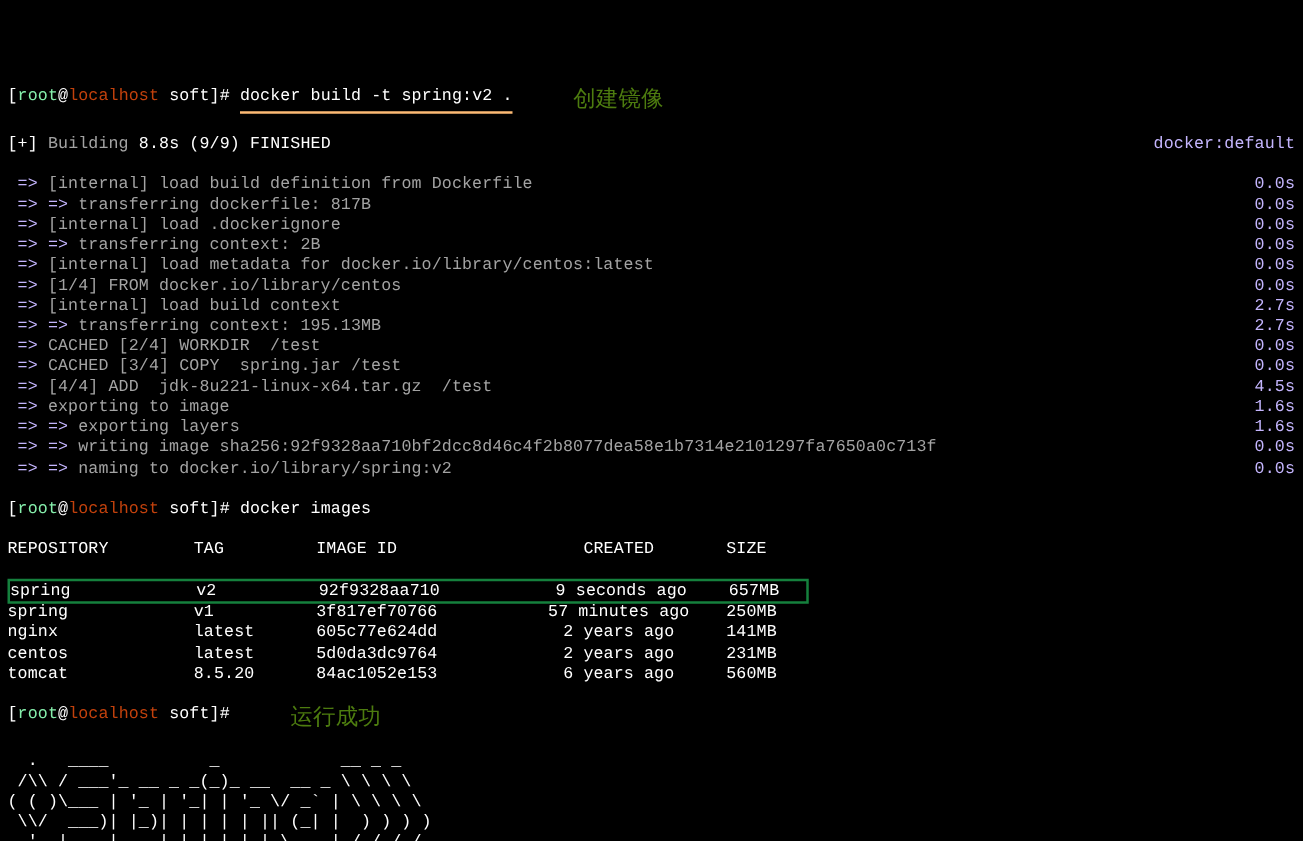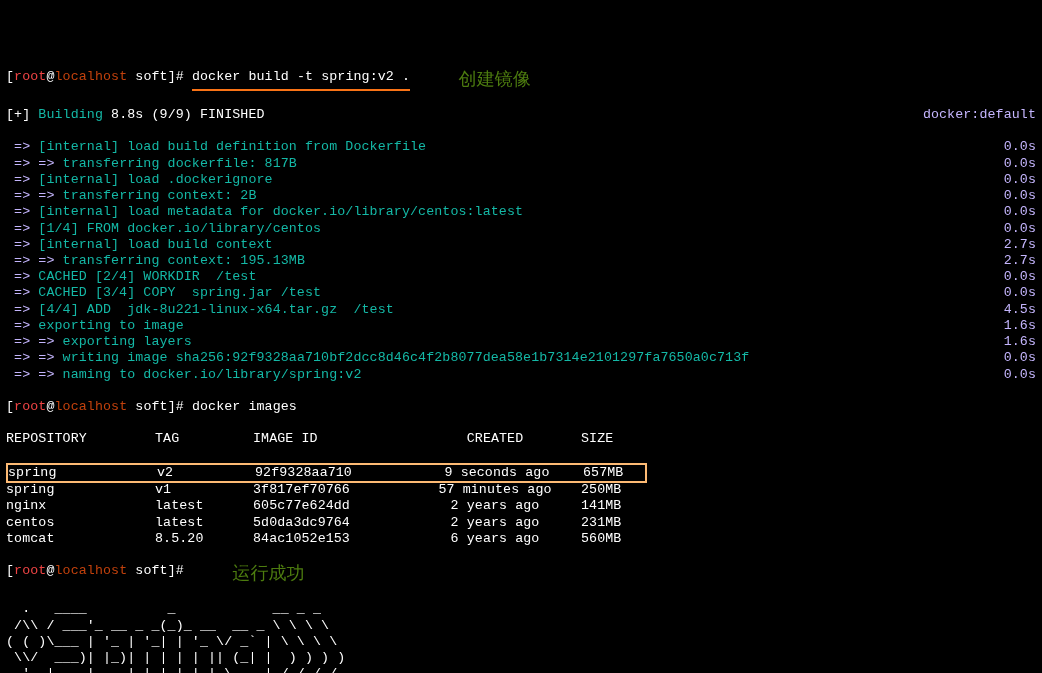--- a/index.html
+++ b/index.html
@@ -8,30 +8,30 @@
     background: #000;
     color: #ccc;
     font-family: "Courier New", monospace;
     font-size: 13.3px;
     line-height: 1.22;
     width: 1030px;
     white-space: pre;
     letter-spacing: 0.1px;
   }
   .white { color: #fff; }
-  .cyan  { color: #14b8a6; }
+  .cyan  { color: #a3a3a3; }
   .blue  { color: #c4b5fd; }
-  .red   { color: #ef4444; }
+  .red   { color: #86efac; }
   .yellow{ color: #c2410c; }
   .anno  { color: #4d7c0f; font-family: "SimSun","Songti SC","Microsoft YaHei",sans-serif; font-size: 18px; }
   .line  { display: flex; }
   .rowline { display:flex; }
   .right { margin-left: auto; }
-  .underline-red { border-bottom: 2px solid #f97316; }
-  .hbox { border: 2px solid #fdba74; display:inline-block; padding: 0 2px 0 0; margin-top:-1px; margin-bottom:-1px;}
+  .underline-red { border-bottom: 2px solid #fdba74; }
+  .hbox { border: 2px solid #15803d; display:inline-block; padding: 0 2px 0 0; margin-top:-1px; margin-bottom:-1px;}
   .watermark { position:absolute; right:10px; top:672px; color:#777; font-family:"Microsoft YaHei",sans-serif; font-size:12px;}
   .col-repo { display:inline-block; width: 126px; }
   .col-tag  { display:inline-block; width: 98px; margin-left: 23px;  }
   .col-img  { display:inline-block; width: 156px; }
   .col-cre  { display:inline-block; width: 172px; text-align: center; }
   .col-size { display:inline-block; width: 60px;  }
 </style>
 </head>
 <body>
 

